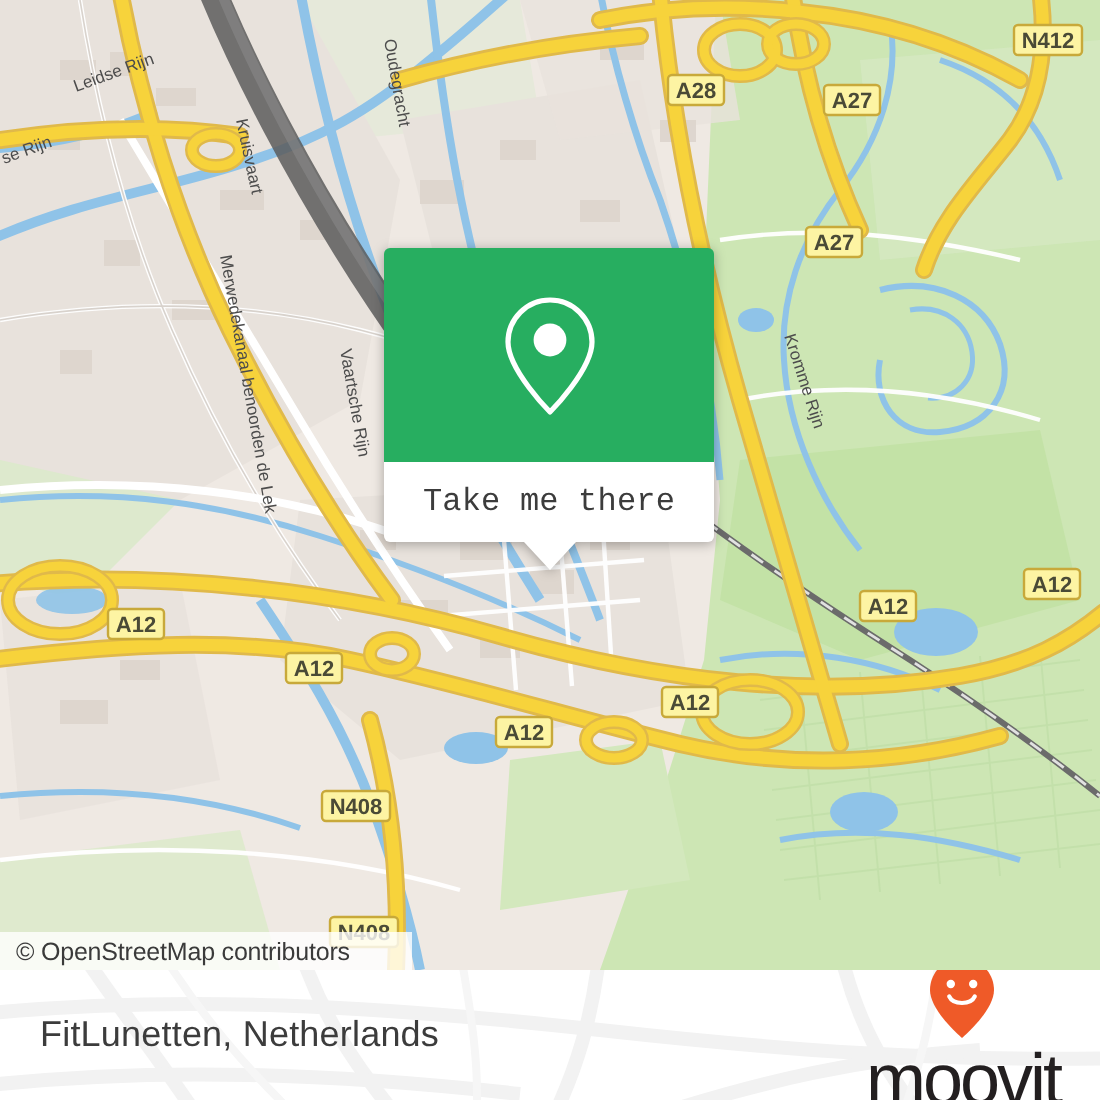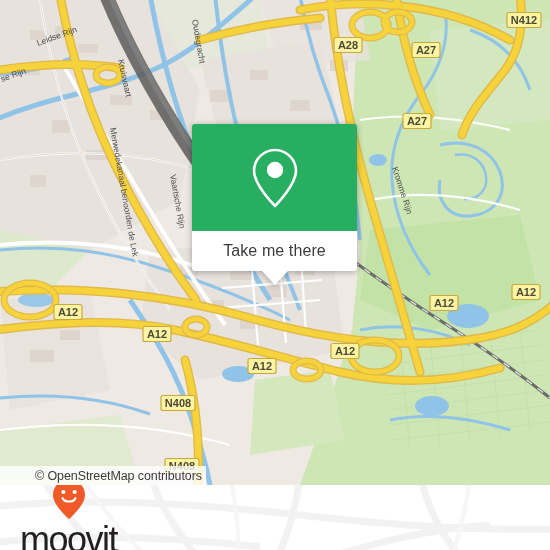--- a/index.html
+++ b/index.html
@@ -42,31 +42,31 @@
     align-items: center;
     padding-left: 8px;
     box-sizing: border-box;
     z-index: 30;
   }
   #attribution span {
     font-size: 12.5px;
     color: #3a3a3a;
     letter-spacing: -0.1px;
     white-space: nowrap;
-    margin-left: 27px;
   }
 
   
   #card {
     position: absolute;
     left: 192px;
     top: 124px;
     width: 165px;
     z-index: 40;
     filter: drop-shadow(0 1px 3px rgba(0,0,0,0.30));
+    font-family: Liberation Mono, monospace;
   }
   #card-green {
     height: 107px;
     background: #27ae60;
     border-radius: 3px 3px 0 0;
     display: flex;
     align-items: center;
     justify-content: center;
   }
   #card-white {
@@ -405,20 +405,21 @@
         <path d="M-10 58 C80 48 170 52 260 62"></path>
         <path d="M330 72 C380 56 430 44 490 40"></path>
       </g>
       <g stroke="#f6f6f6" stroke-width="4" fill="none">
         <path d="M80 -10 C100 22 122 48 150 75"></path>
         <path d="M230 -10 C236 24 240 50 238 75"></path>
         <path d="M470 -10 C466 24 460 50 450 75"></path>
       </g>
     </svg>
     <div id="footer-inner">
+      <span id="place-title">FitLunetten, Netherlands</span>
       <div id="brand">
         <svg width="34" height="42" viewBox="0 0 34 42">
           <path d="M17 1 C8.2 1 1 8.2 1 17 C1 27.5 17 41 17 41 C17 41 33 27.5 33 17 C33 8.2 25.8 1 17 1 Z" fill="#ef5a28"></path>
           <circle cx="11.4" cy="14" r="2.1" fill="#ffffff"></circle>
           <circle cx="22.6" cy="14" r="2.1" fill="#ffffff"></circle>
           <path d="M10.6 20.2 C12.6 24.6 21.4 24.6 23.4 20.2" fill="none" stroke="#ffffff" stroke-width="2.1" stroke-linecap="round"></path>
         </svg>
         <span id="brand-word">moovit</span>
       </div>
     </div>

